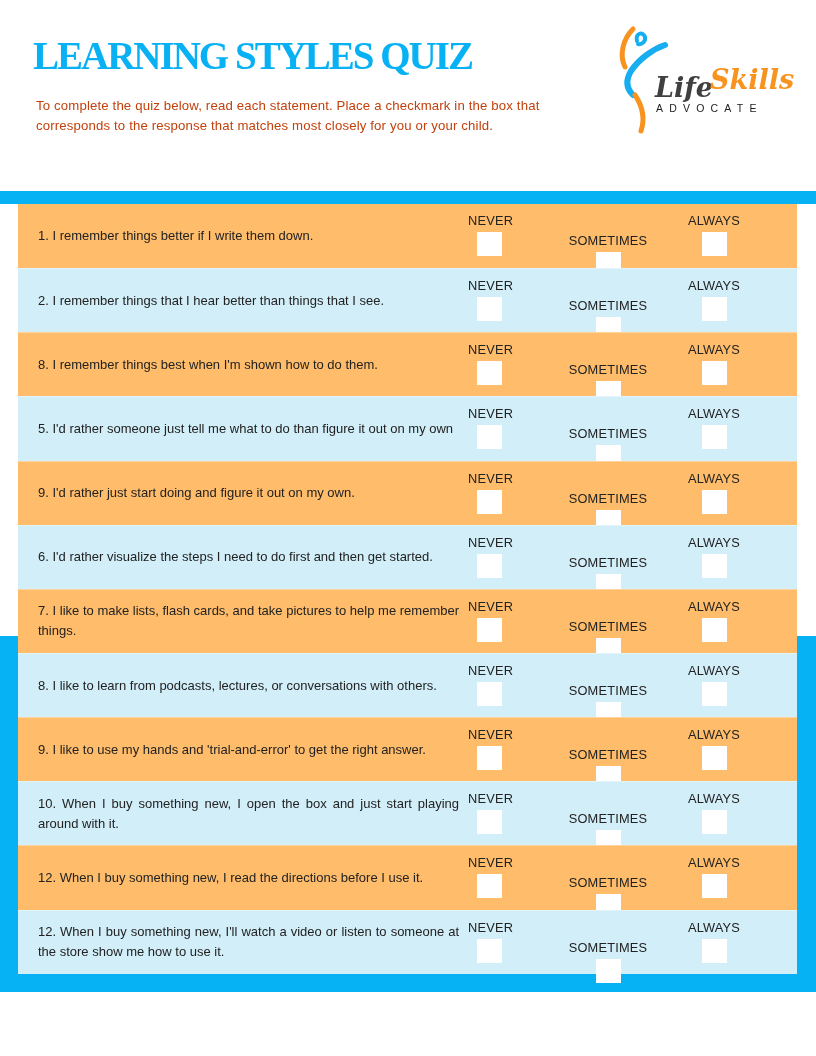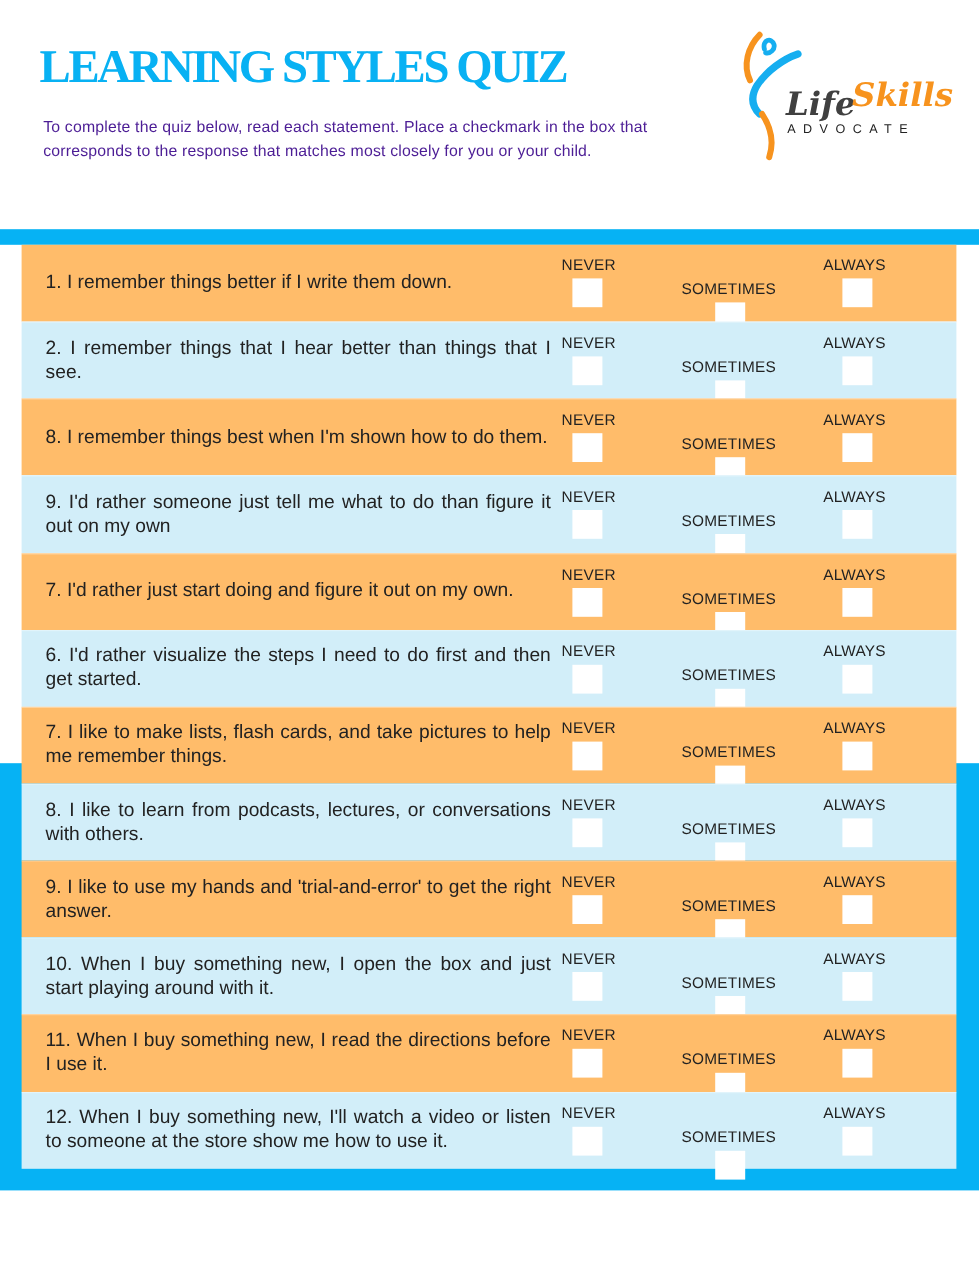--- a/index.html
+++ b/index.html
@@ -7,21 +7,21 @@
     body { position: relative; font-family: "Liberation Sans", sans-serif; color: #222222; }
 
     .title {
       position: absolute; left: 33px; top: 33px;
       font-family: Liberation Serif, serif; font-weight: bold;
       font-size: 39px; letter-spacing: -2px; color: #08b1f3;
       line-height: 46px; white-space: nowrap;
     }
     .intro {
       position: absolute; left: 36px; top: 96px; width: 530px;
-      font-size: 13.2px; line-height: 20px; color: #4c1d95; letter-spacing: 0.15px;
+      font-size: 13.2px; line-height: 20px; color: #c2410c; letter-spacing: 0.15px;
     }
 
     .logo { position: absolute; left: 615px; top: 25px; width: 190px; height: 110px; }
     .logo-script {
       position: absolute; font-family: "DejaVu Serif", serif; font-style: italic; font-weight: bold;
       font-size: 27px; line-height: 30px; white-space: nowrap;
     }
     .logo-life { left: 40px; top: 48px; color: #404040; }
     .logo-skills { left: 95px; top: 40px; color: #f7931e; }
     .logo-sub {
@@ -34,25 +34,25 @@
 
     .table { position: absolute; left: 18px; top: 204px; width: 779px; }
     .row { position: relative; height: 64.15px; width: 100%; }
     .row.orange { background: #ffbc6a; }
     .row.blue { background: #d2eef9; }
     .row + .row { border-top: 1px solid rgba(255,255,255,0.35); }
 
     .q-text {
       position: absolute; left: 20px; top: 0; bottom: 0; width: 421px;
       display: flex; align-items: center;
-      font-size: 16px; line-height: 20px; color: #222; text-align: justify;
+      font-size: 13px; line-height: 20px; color: #222; text-align: justify;
     }
     .q-text span { display: block; width: 100%; }
 
-    .opt { position: absolute; top: 9px; }
+    .opt { position: absolute; top: 9px; text-align: center; }
     .opt-label { display: block; font-size: 12.8px; line-height: 15px; color: #222; letter-spacing: 0.2px; white-space: nowrap; }
     .opt-box { display: block; width: 25px; height: 24px; background: #ffffff; margin: 4px auto 0 auto; cursor: pointer; }
     .opt-never { left: 450px; width: 44px; }
     .opt-sometimes { left: 550px; width: 80px; margin-top: 20px; }
     .opt-always { left: 668px; width: 56px; }
     .opt-never .opt-box { margin-left: 9px; }
     .opt-sometimes .opt-box { margin-left: 28px; }
     .opt-always .opt-box { margin-left: 16px; }
   </style>
 </head>
@@ -123,38 +123,38 @@
       <span class="opt-label">SOMETIMES</span>
       <span class="opt-box"></span>
     </div>
     <div class="opt opt-always">
       <span class="opt-label">ALWAYS</span>
       <span class="opt-box"></span>
     </div>
   </div>
     <div class="row blue">
     <div class="q-text">
-        <span>9. I'd rather someone just tell me what to do than figure it out on my own</span>
-      </div>
-    <div class="opt opt-never">
-      <span class="opt-label">NEVER</span>
-      <span class="opt-box"></span>
-    </div>
-    <div class="opt opt-sometimes">
-      <span class="opt-label">SOMETIMES</span>
-      <span class="opt-box"></span>
-    </div>
-    <div class="opt opt-always">
-      <span class="opt-label">ALWAYS</span>
-      <span class="opt-box"></span>
-    </div>
-  </div>
-    <div class="row orange">
-    <div class="q-text">
-        <span>7. I'd rather just start doing and figure it out on my own.</span>
+        <span>5. I'd rather someone just tell me what to do than figure it out on my own</span>
+      </div>
+    <div class="opt opt-never">
+      <span class="opt-label">NEVER</span>
+      <span class="opt-box"></span>
+    </div>
+    <div class="opt opt-sometimes">
+      <span class="opt-label">SOMETIMES</span>
+      <span class="opt-box"></span>
+    </div>
+    <div class="opt opt-always">
+      <span class="opt-label">ALWAYS</span>
+      <span class="opt-box"></span>
+    </div>
+  </div>
+    <div class="row orange">
+    <div class="q-text">
+        <span>9. I'd rather just start doing and figure it out on my own.</span>
       </div>
     <div class="opt opt-never">
       <span class="opt-label">NEVER</span>
       <span class="opt-box"></span>
     </div>
     <div class="opt opt-sometimes">
       <span class="opt-label">SOMETIMES</span>
       <span class="opt-box"></span>
     </div>
     <div class="opt opt-always">
@@ -242,21 +242,21 @@
       <span class="opt-label">SOMETIMES</span>
       <span class="opt-box"></span>
     </div>
     <div class="opt opt-always">
       <span class="opt-label">ALWAYS</span>
       <span class="opt-box"></span>
     </div>
   </div>
     <div class="row orange">
     <div class="q-text">
-        <span>11.  When I buy something new, I read the directions before I use it.</span>
+        <span>12.  When I buy something new, I read the directions before I use it.</span>
       </div>
     <div class="opt opt-never">
       <span class="opt-label">NEVER</span>
       <span class="opt-box"></span>
     </div>
     <div class="opt opt-sometimes">
       <span class="opt-label">SOMETIMES</span>
       <span class="opt-box"></span>
     </div>
     <div class="opt opt-always">

